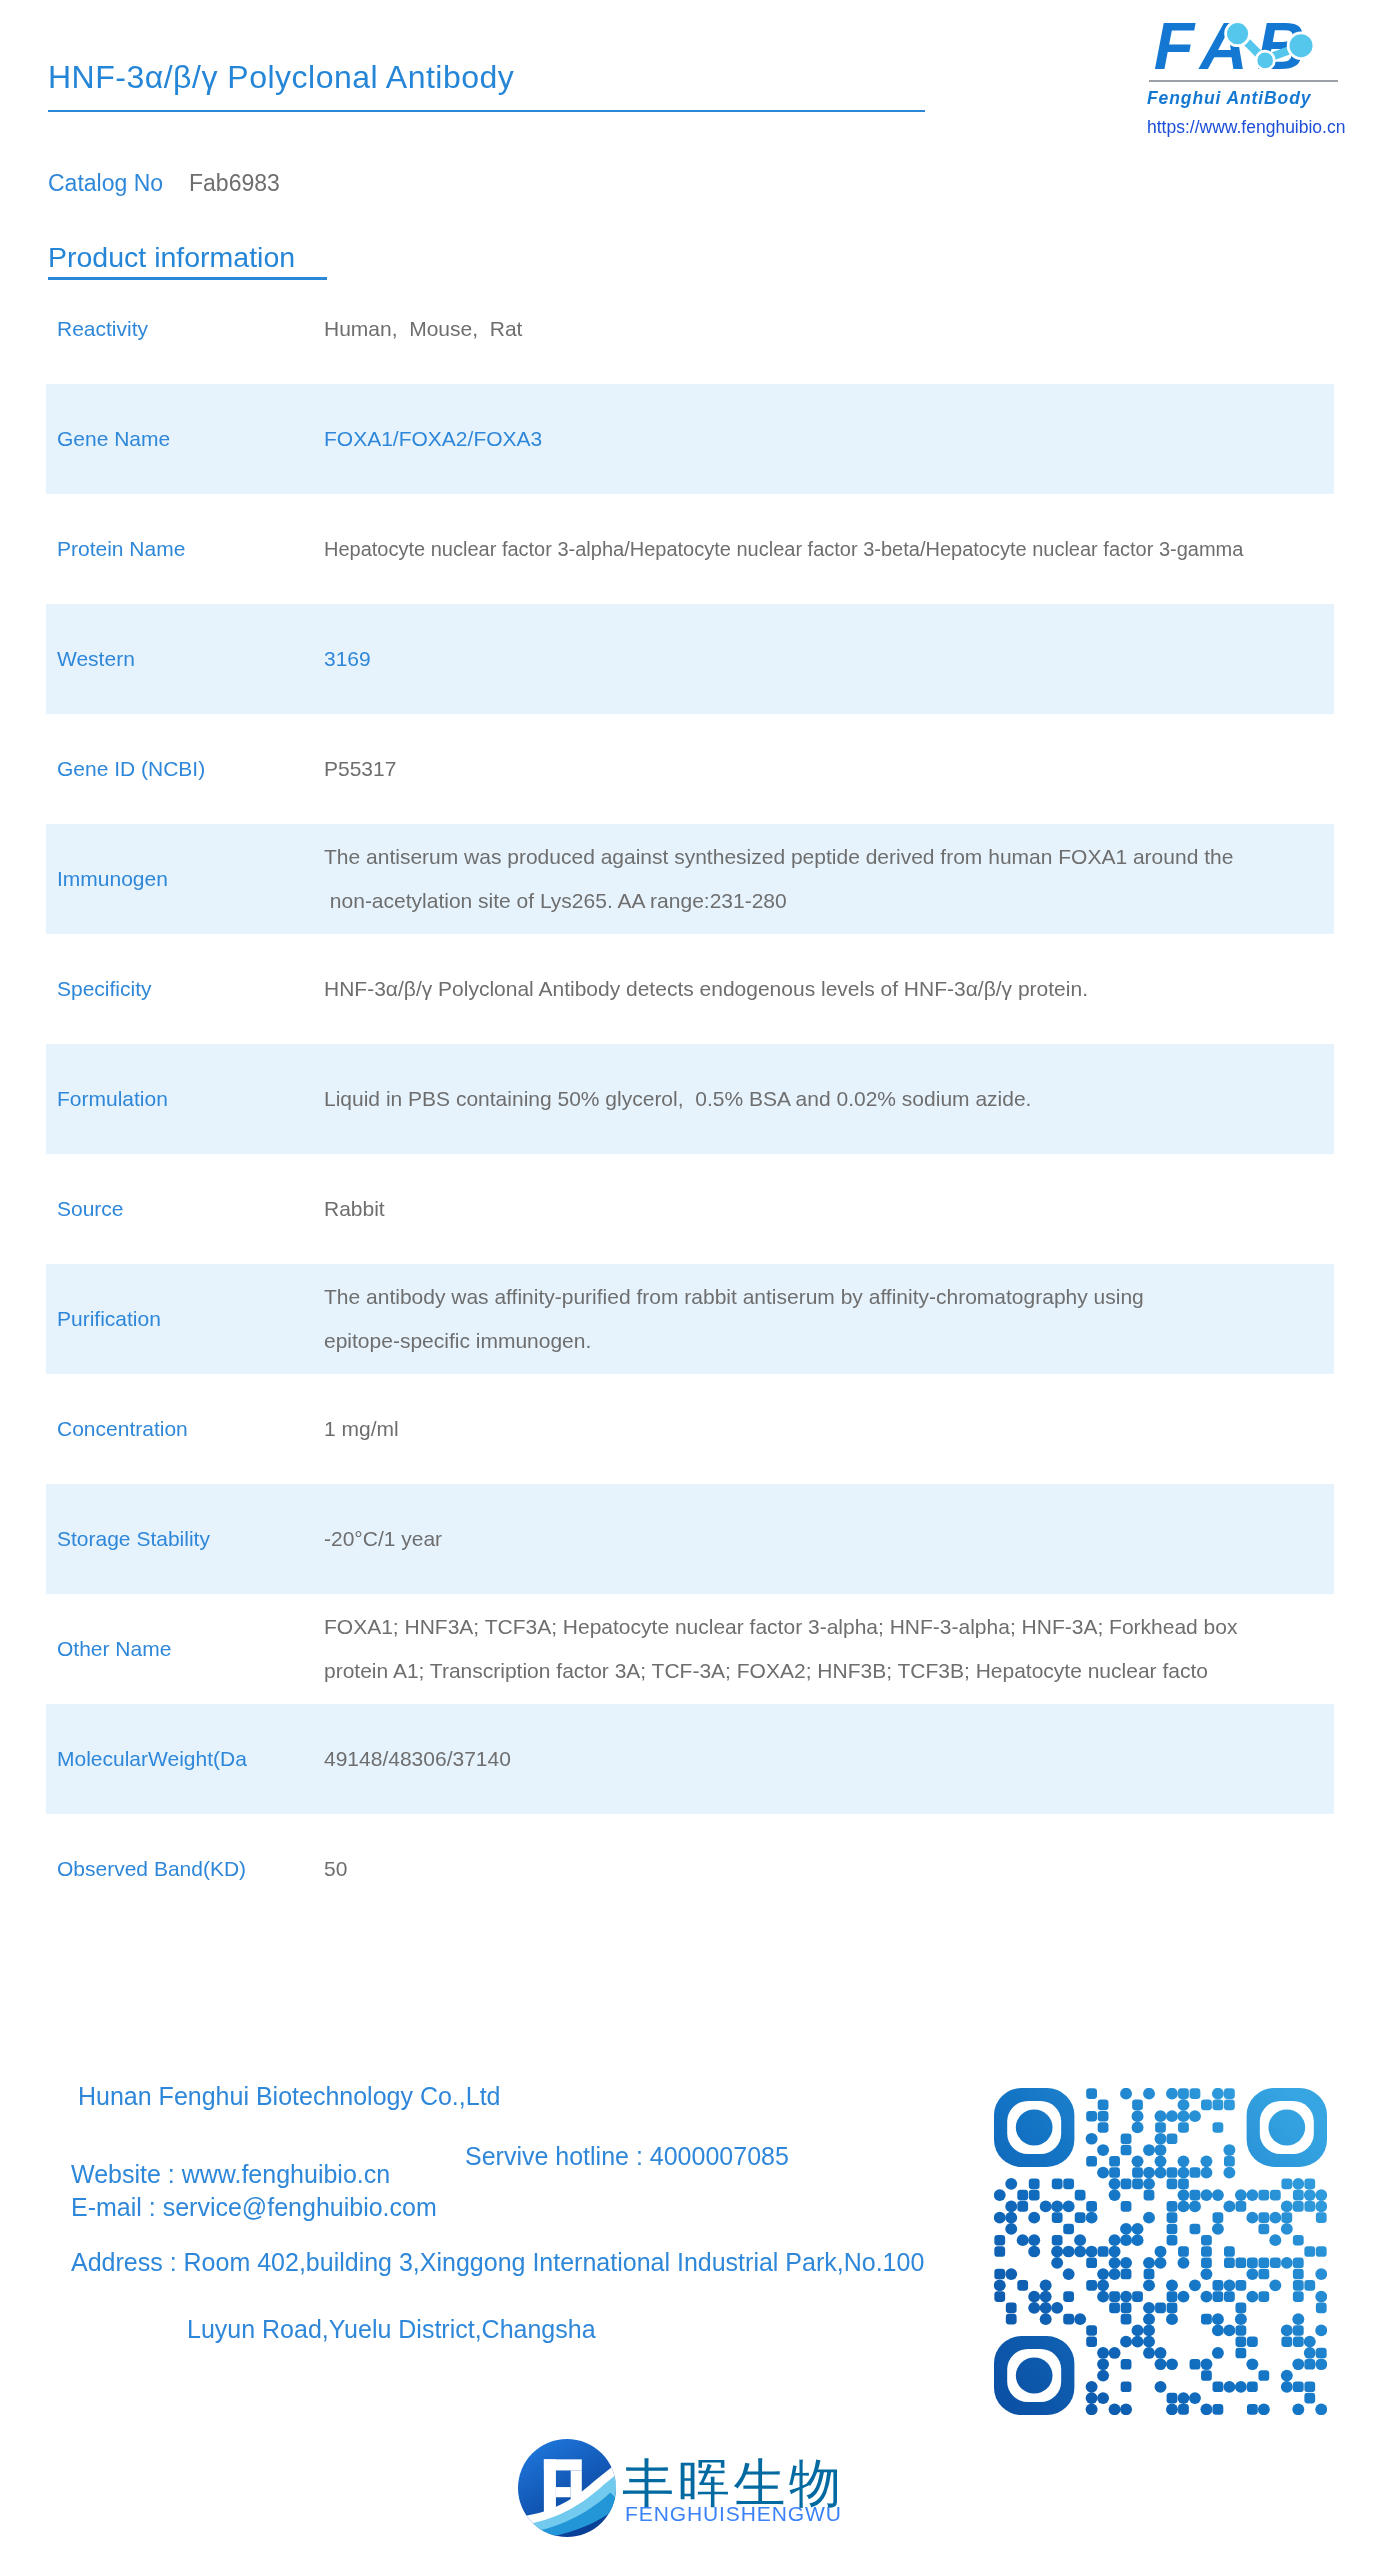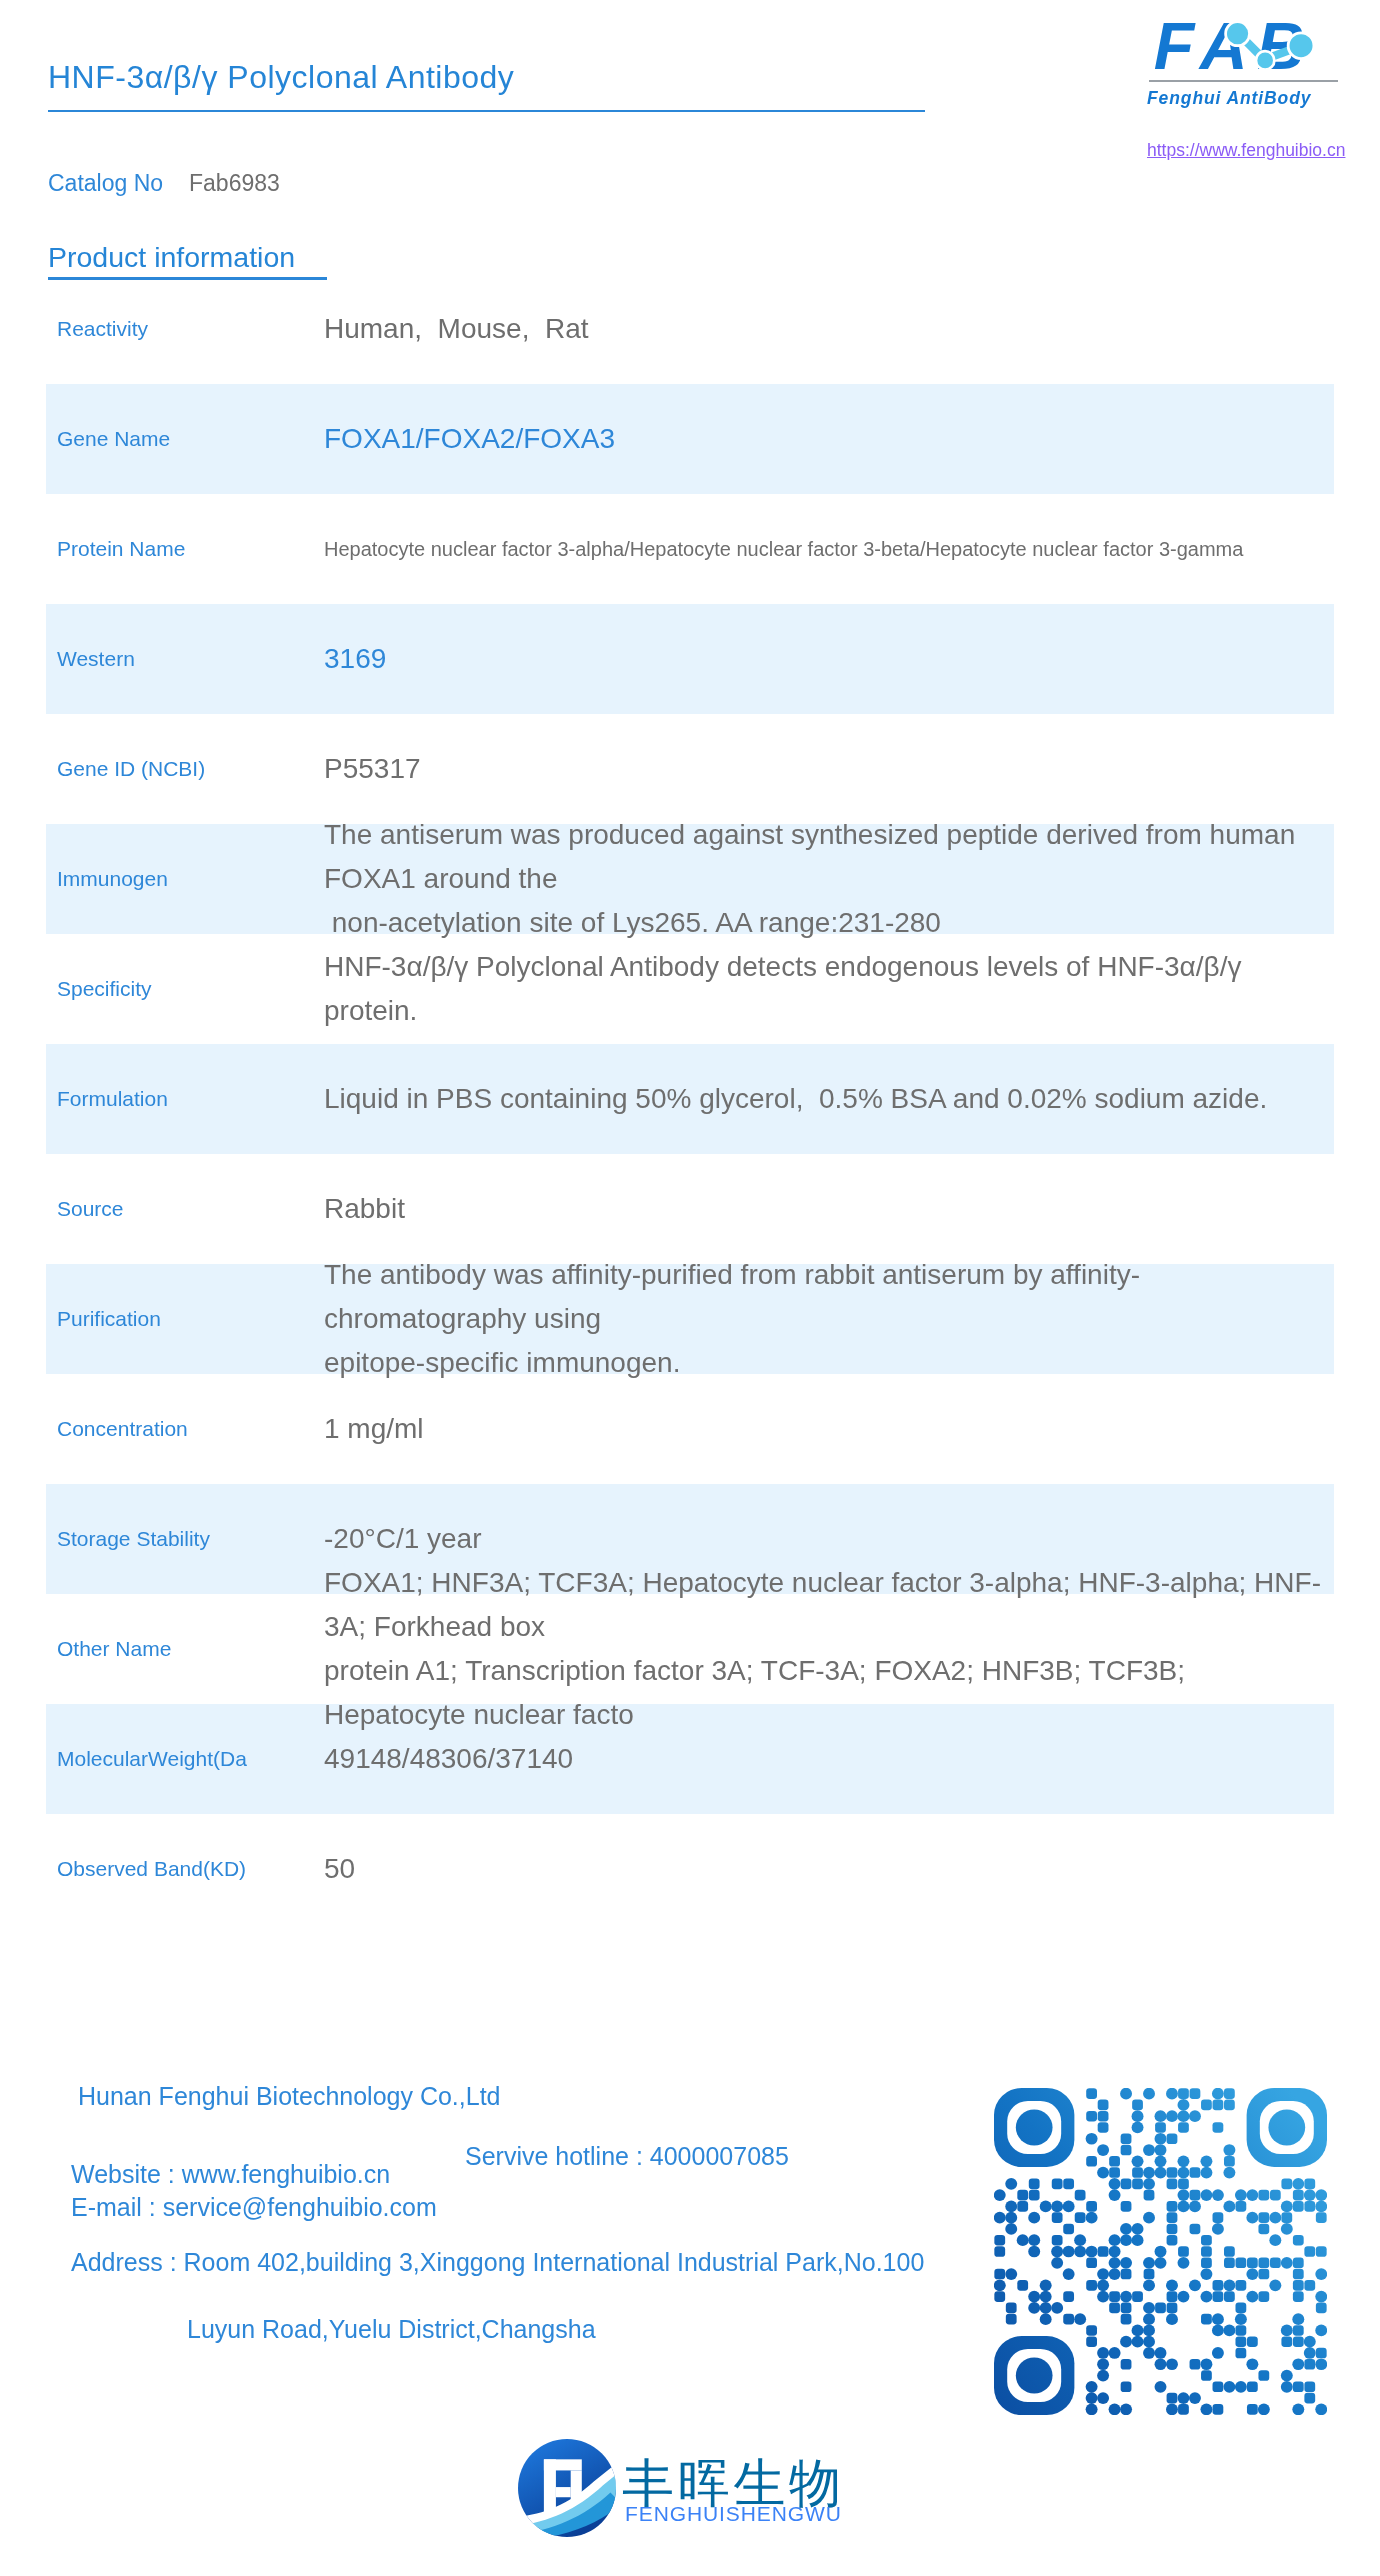--- a/index.html
+++ b/index.html
@@ -7,33 +7,33 @@
     position:relative;width:1380px;height:2576px;background:#ffffff;
     font-family:"Liberation Sans","DejaVu Sans",sans-serif;overflow:hidden;
   }
   
   .title{position:absolute;left:48px;top:59px;font-size:32px;color:#2585d6;letter-spacing:0.5px;}
   .title-underline{position:absolute;left:48px;top:110px;width:877px;height:1.8px;background:#2b87d8;}
   .fab{position:absolute;left:1147px;top:17px;width:193px;text-align:left;}
   .fab svg{display:block;margin:0 auto;}
   .fab-line{height:1.8px;background:#9aa0a6;margin:1.8px 1.8px 6.4px 1.8px;}
   .fab-sub{font-size:17.5px;font-weight:bold;font-style:italic;color:#1478d2;letter-spacing:0.9px;white-space:nowrap;}
-  .fab-url{font-size:17.5px;color:#8b5cf6;margin-top:31px;white-space:nowrap;text-decoration:underline;}
+  .fab-url{font-size:17.5px;color:#1d4ed8;margin-top:8px;white-space:nowrap;}
   .catalog{position:absolute;left:48px;top:170px;font-size:23px;width:460px;}
   .catalog-label{color:#2e87d8;}
   .catalog-value{position:absolute;left:141px;color:#6e6e6e;text-align:right;}
   
   .section-title{position:absolute;left:48px;top:241px;font-size:28.5px;color:#2585d6;}
   .section-underline{position:absolute;left:48px;top:277px;width:279px;height:2.8px;background:#2b87d8;}
   
   .table{position:absolute;left:46px;top:274px;width:1288px;}
   .row{display:flex;align-items:center;height:110px;}
   .row:nth-child(even){background:#e6f3fd;}
   .cell-label{flex:none;width:267px;padding-left:11px;color:#2e87d8;font-size:21px;}
-  .cell-value{flex:1;color:#6e6e6e;font-size:28px;line-height:44px;white-space:pre-wrap;}
+  .cell-value{flex:1;color:#6e6e6e;font-size:21px;line-height:44px;white-space:pre-wrap;}
   .row.v-blue .cell-value{color:#2e87d8;}
   .row.nowrap .cell-value{white-space:pre;font-size:20px;overflow:visible;}
   
   .footer-line{position:absolute;font-size:25px;color:#2e87d8;white-space:nowrap;}
   .f-company{left:78px;top:2082px;}
   .f-weburow{left:71px;top:2142px;width:828px;}
   .f-web{position:absolute;left:0;top:0;margin-top:18px;}
   .f-hot{position:absolute;left:394px;top:0;}
   .f-email{left:71px;top:2193px;}
   .f-addr1{left:71px;top:2248px;}

